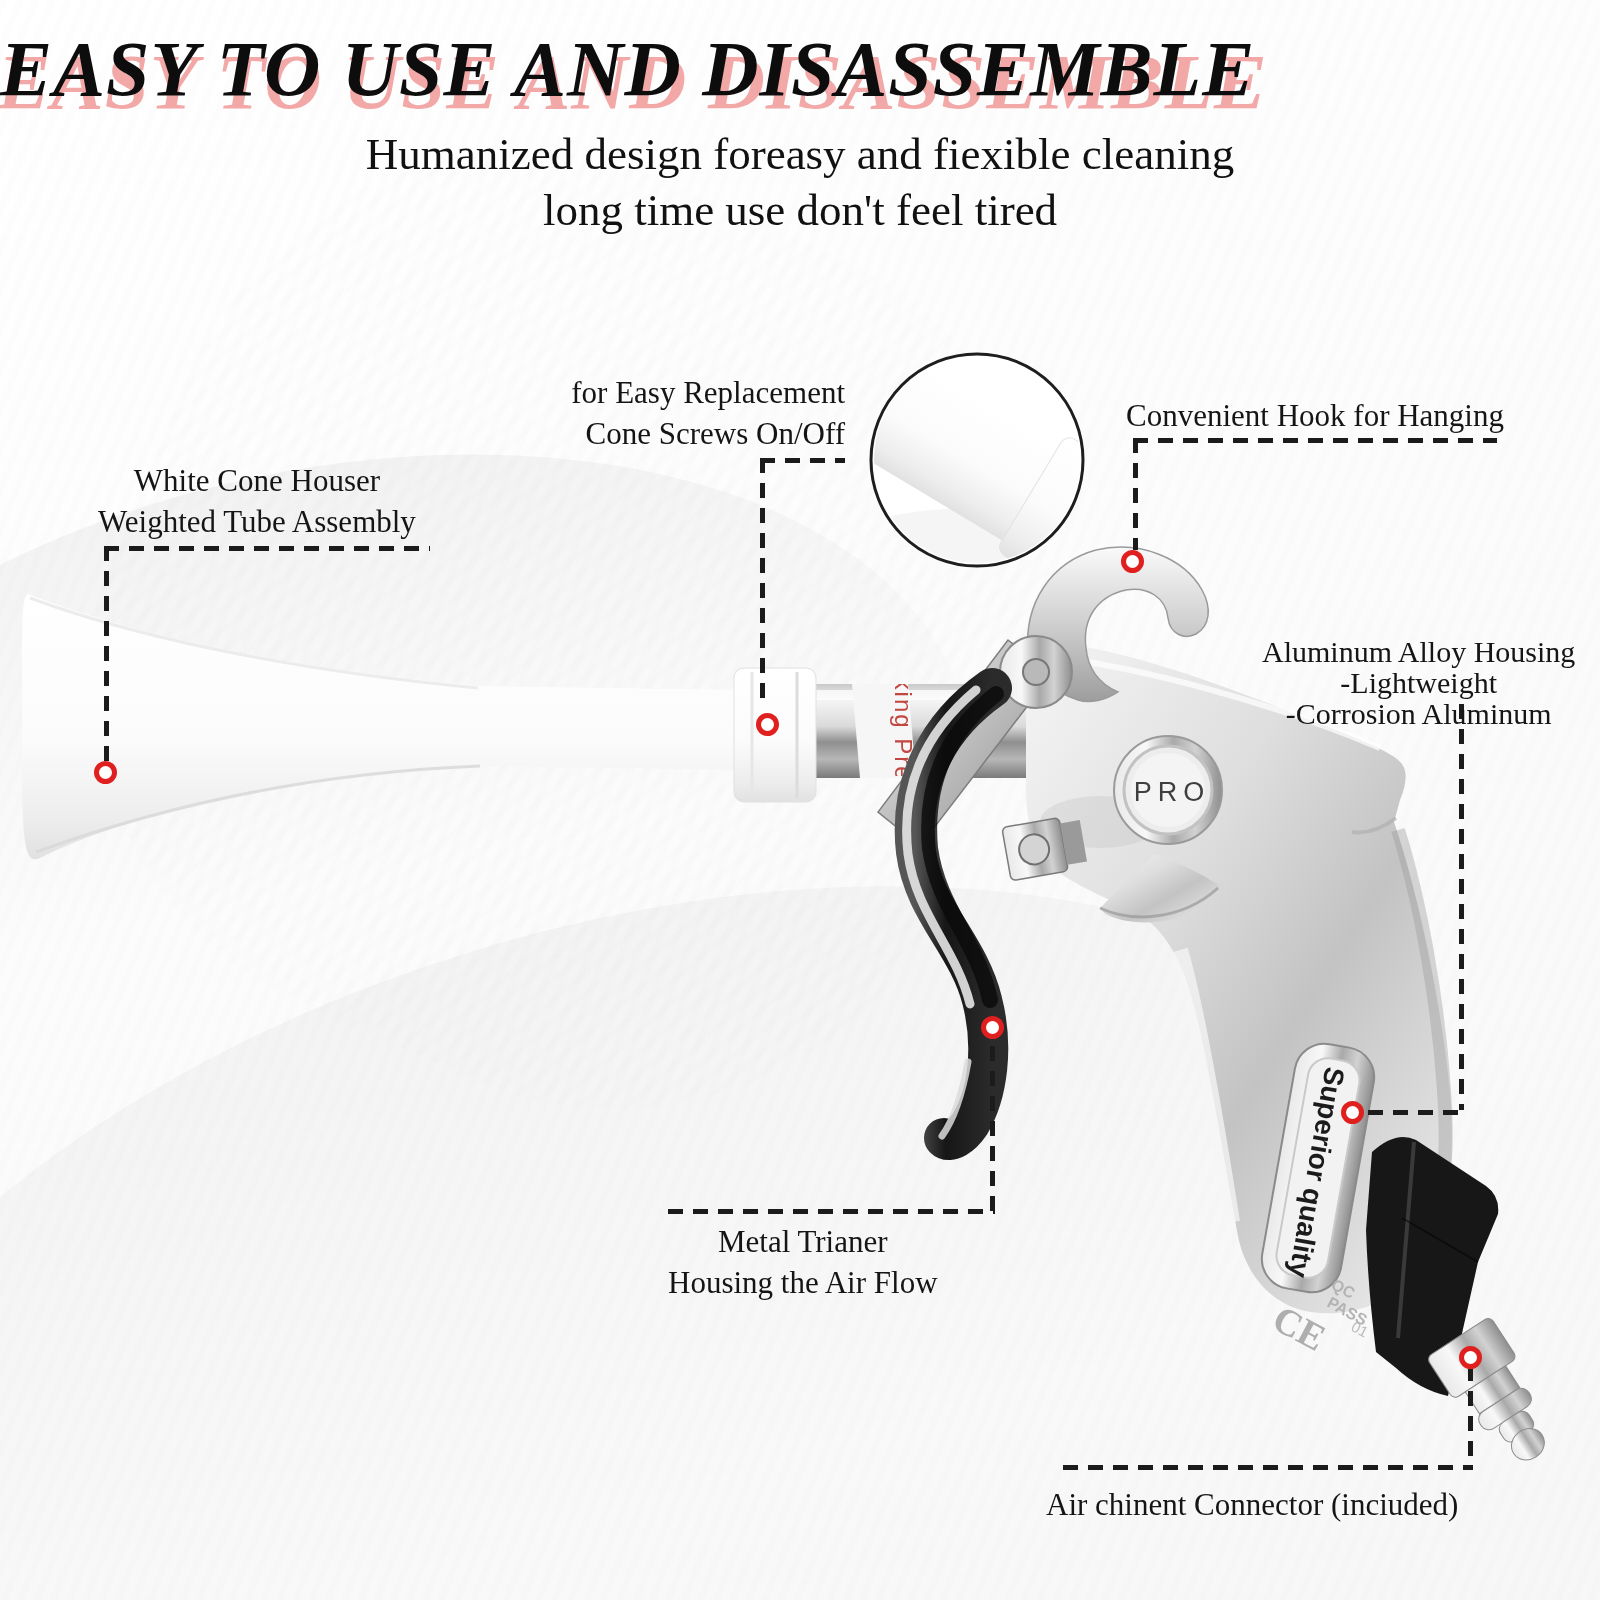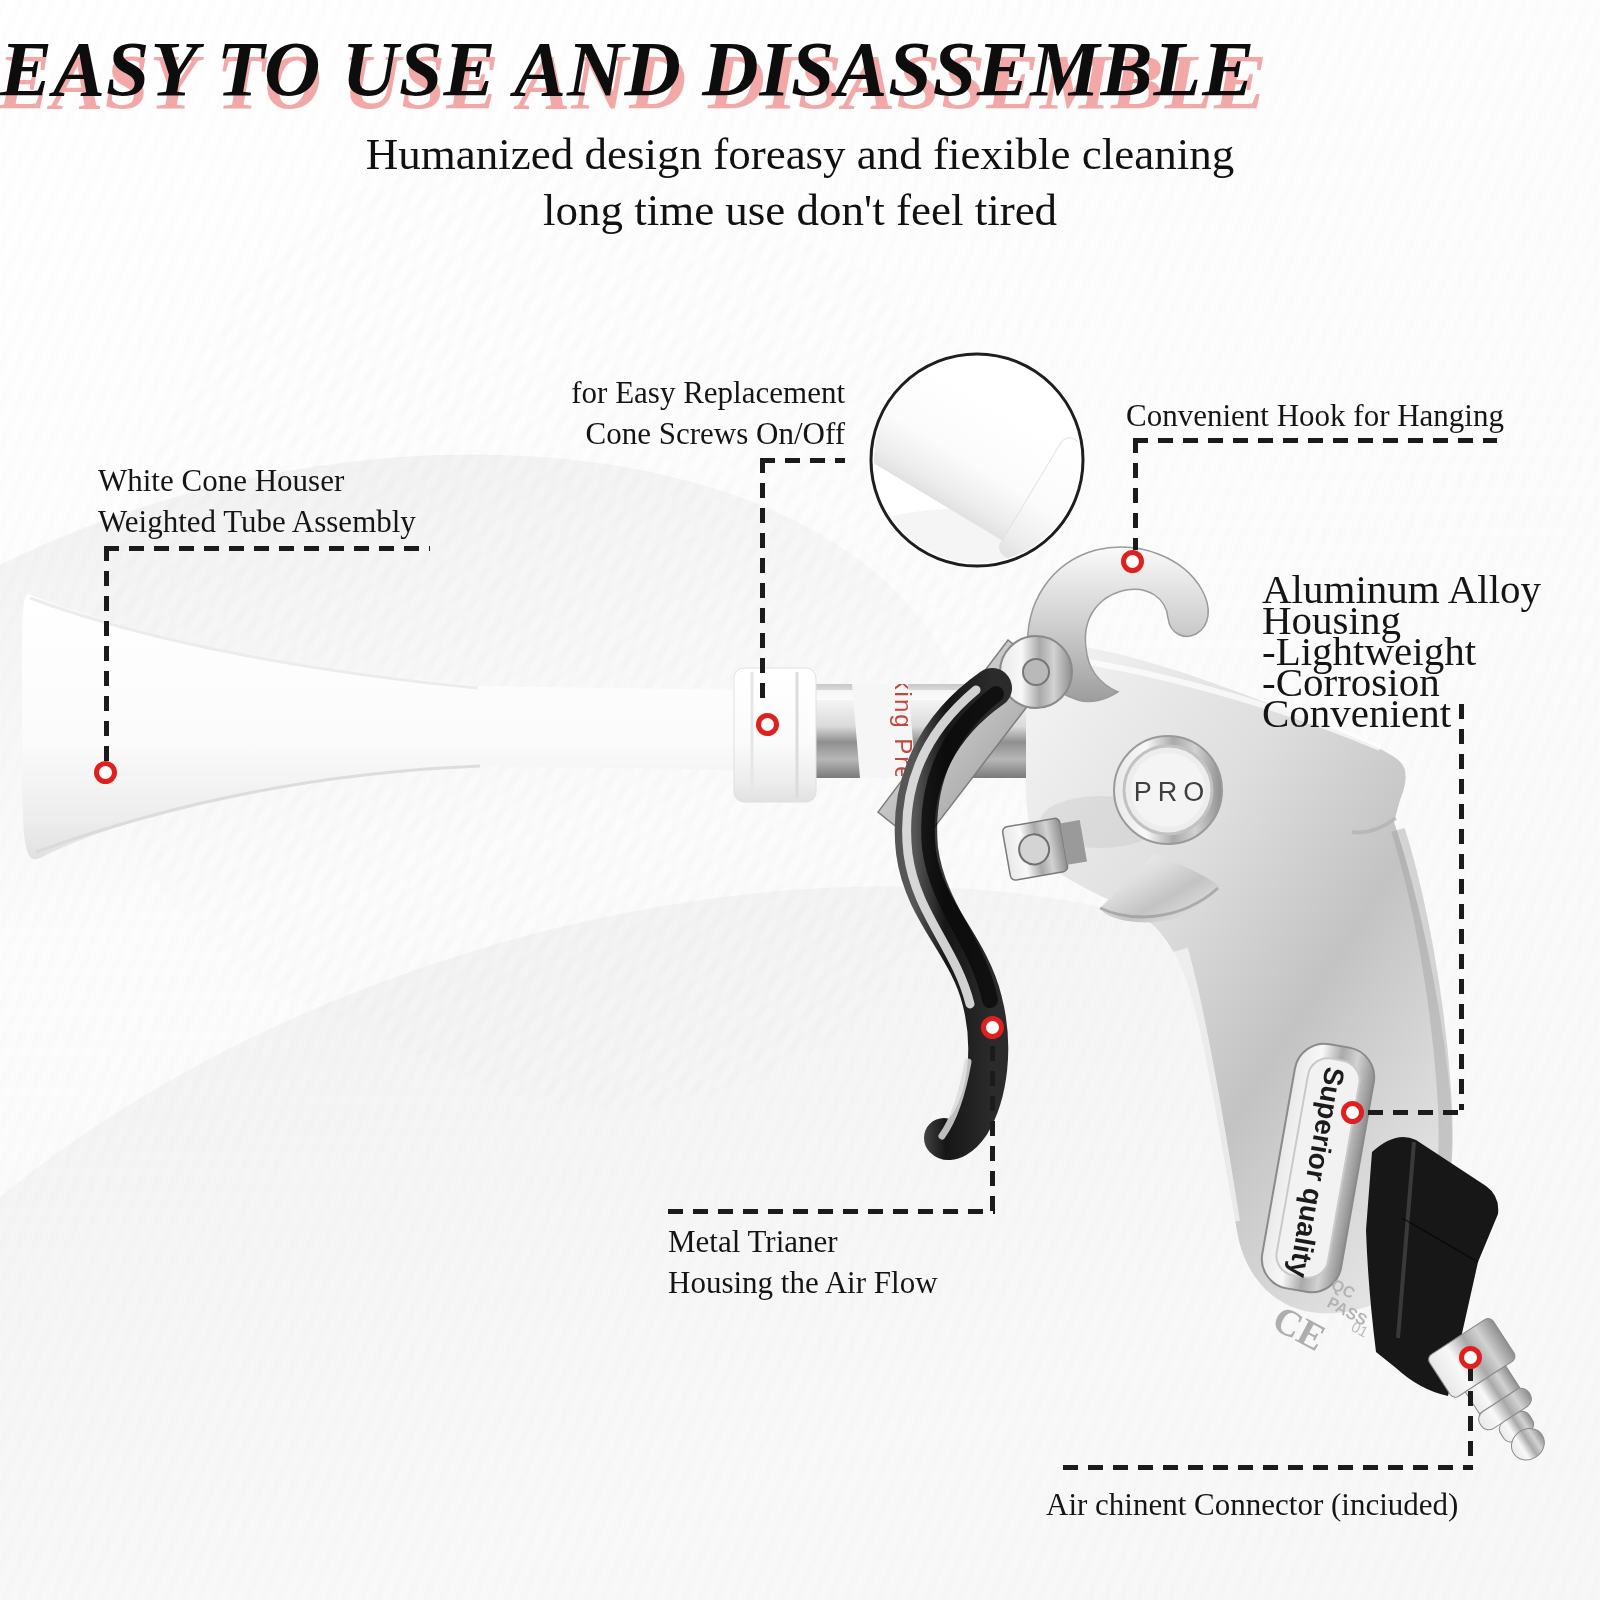--- a/index.html
+++ b/index.html
@@ -27,25 +27,25 @@
   .title-text{position:absolute;left:0;width:100%;top:0;
     font-style:italic;font-weight:bold;font-size:78px;letter-spacing:1px;white-space:nowrap;}
   #title-shadow{color:#f3a8a8;transform:translate(7px,13px) scaleX(1.012);}
   #title-main{color:#0d0d0d;}
   .subtitle{position:absolute;left:0;width:100%;text-align:center;
     font-size:45px;line-height:56px;color:#111;}
   #subtitle1{top:126px;}
   #subtitle2{top:182px;}
 
   
-  .callout{position:absolute;font-size:31px;line-height:41px;color:#151515;z-index:6;}
+  .callout{position:absolute;font-size:31px;line-height:41px;color:#151515;z-index:6;text-align:center;}
   #co-conescrews{left:520px;top:372px;width:325px;text-align:right;}
   #co-hook{left:1126px;top:395px;white-space:nowrap;}
   #co-whitecone{left:98px;top:460px;}
-  #co-housing{left:1262px;top:574px;font-size:41px;line-height:31px;}
+  #co-housing{left:1262px;top:636px;font-size:30px;line-height:31px;}
   #co-trigger{left:668px;top:1204px;margin-top:17px;}
   #co-connector{left:1046px;top:1484px;white-space:nowrap;}
 
   
   .dash-h{position:absolute;height:5px;z-index:5;
     background:repeating-linear-gradient(90deg,#1b1b1b 0 15px,transparent 15px 25px);}
   .dash-v{position:absolute;width:5px;z-index:5;
     background:repeating-linear-gradient(180deg,#1b1b1b 0 15px,transparent 15px 25px);}
   #d1h{left:104px;top:546px;width:326px;}
   #d1v{left:104px;top:546px;height:216px;}
@@ -265,21 +265,21 @@
   </div>
 
   <div class="callout" id="co-whitecone">
     <div>White Cone Houser</div>
     <div>Weighted Tube Assembly</div>
   </div>
 
   <div class="callout" id="co-housing">
     <div>Aluminum Alloy Housing</div>
     <div>-Lightweight</div>
-    <div>-Corrosion Convenient</div>
+    <div>-Corrosion Aluminum</div>
   </div>
 
   <div class="callout" id="co-trigger">
     <div>Metal Trianer</div>
     <div>Housing the Air Flow</div>
   </div>
 
   <div class="callout" id="co-connector">
     <div>Air chinent Connector (inciuded)</div>
   </div>

